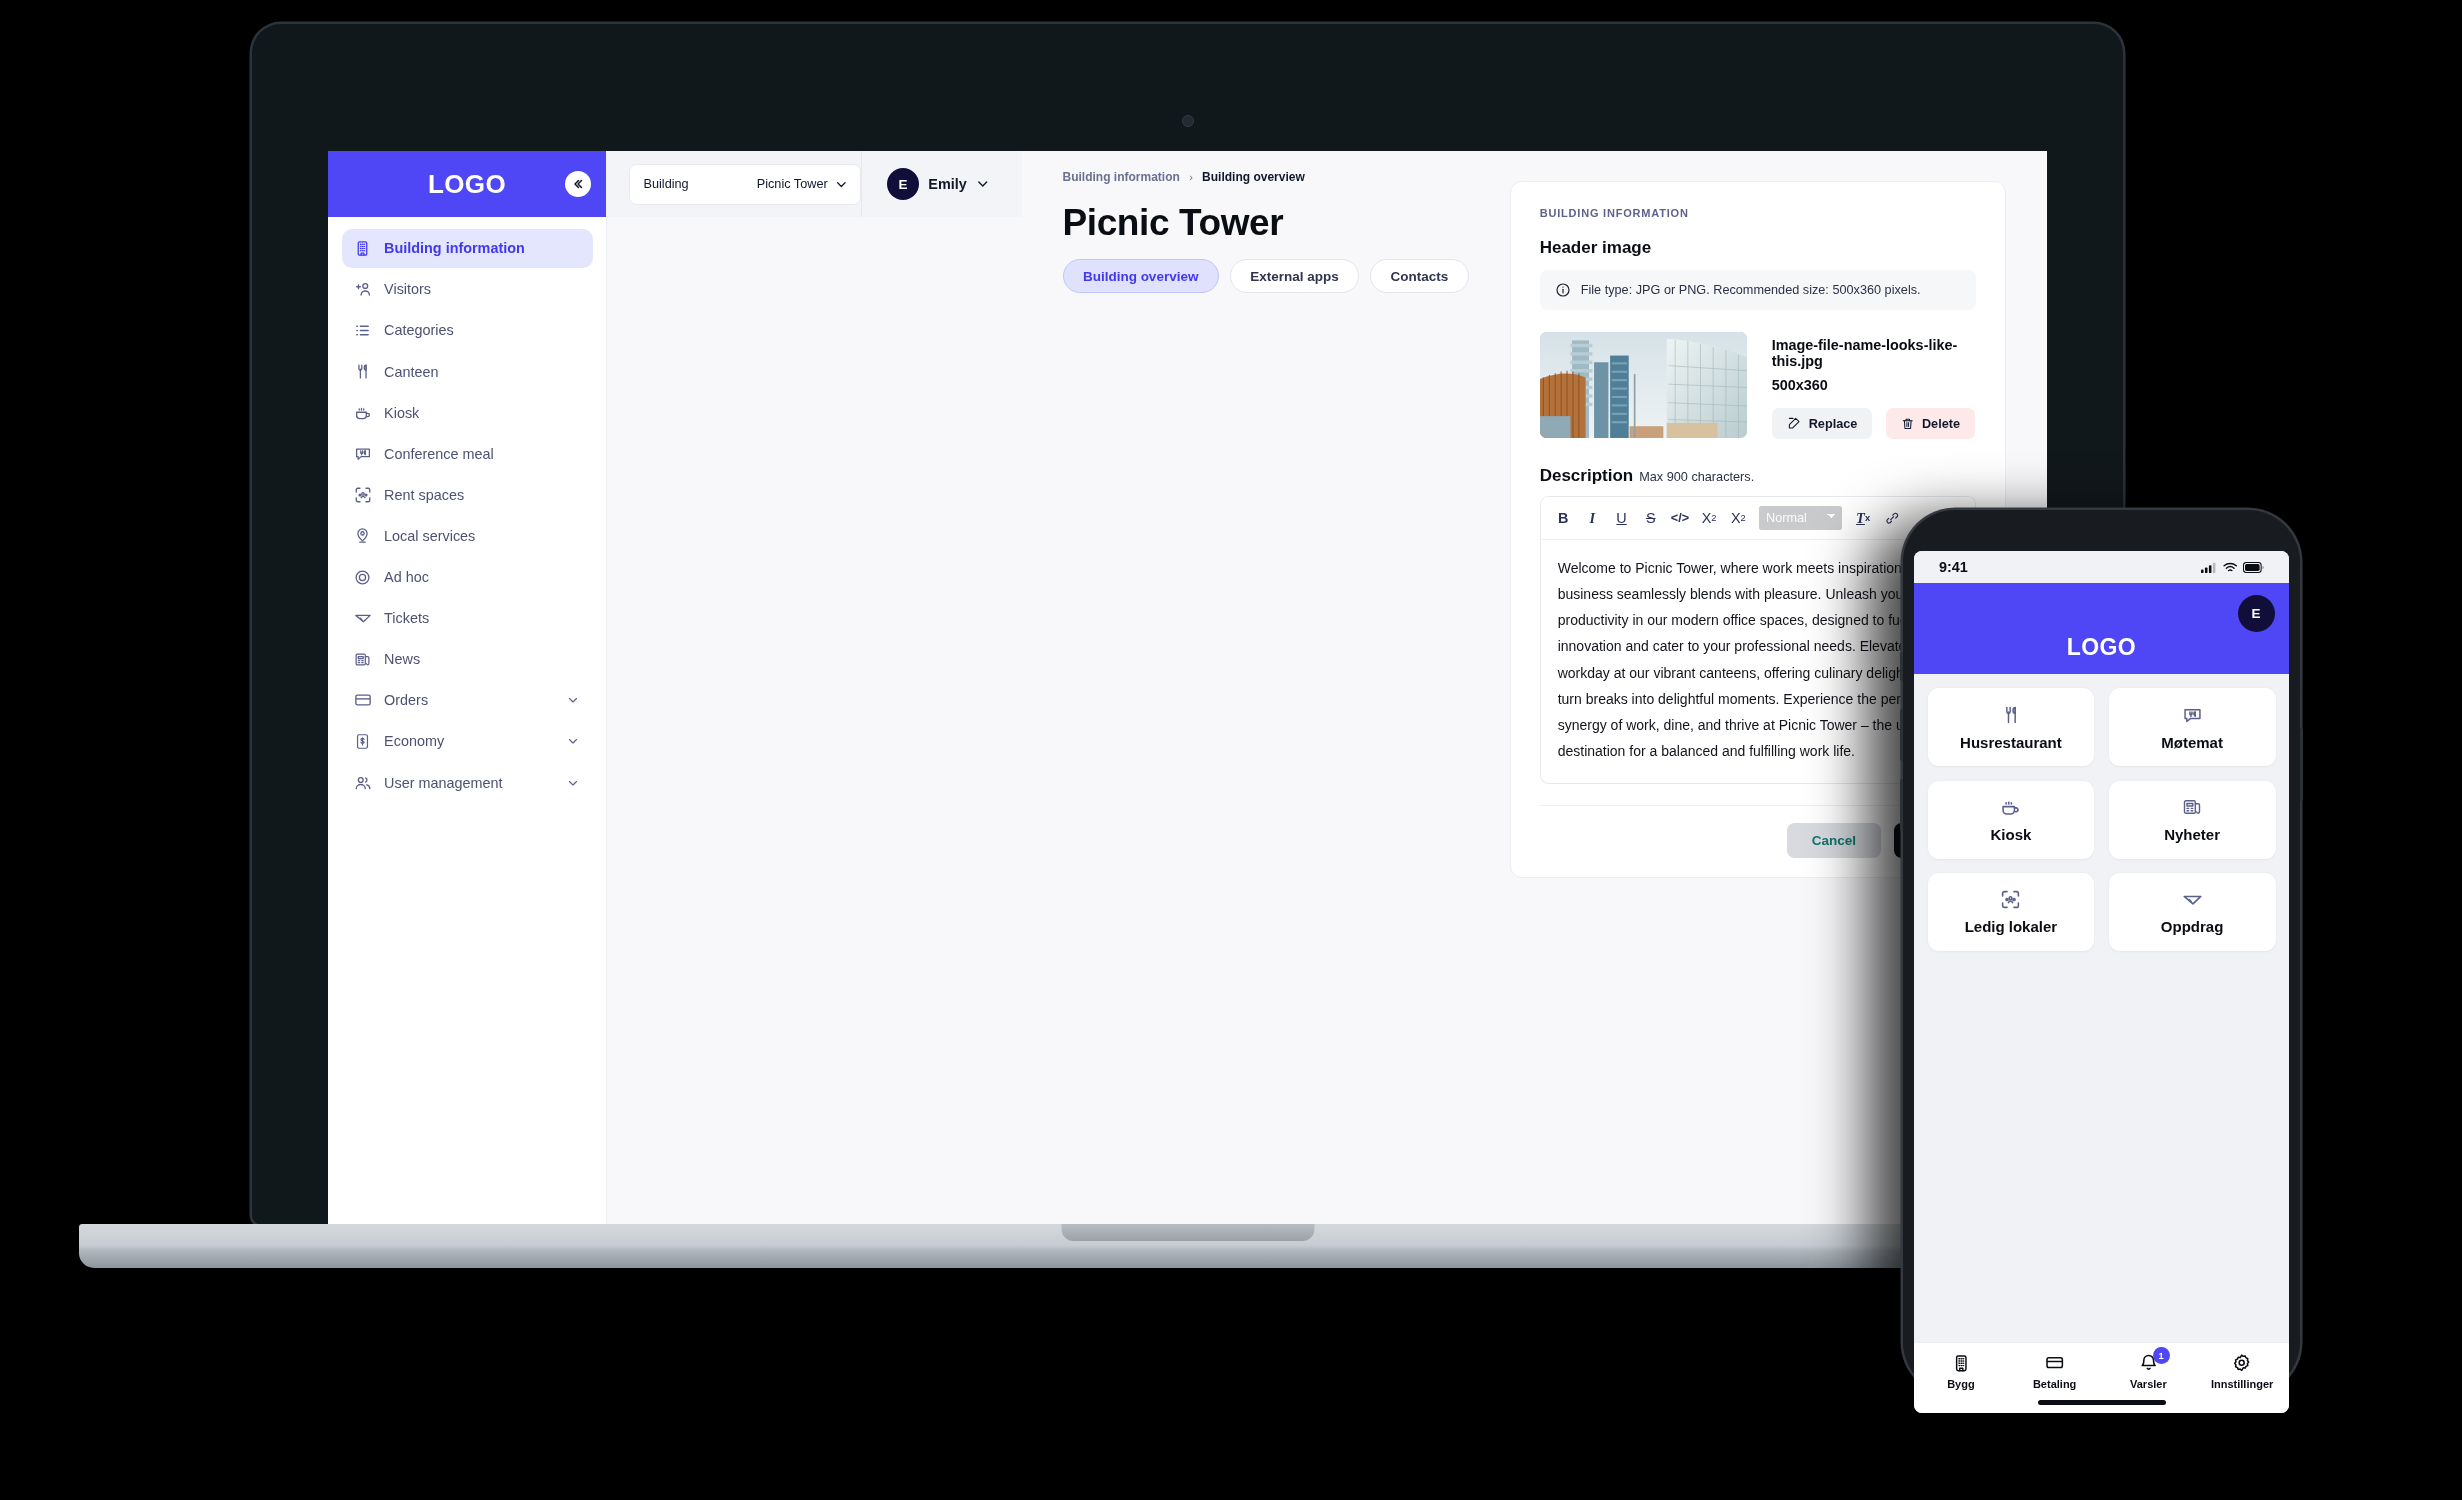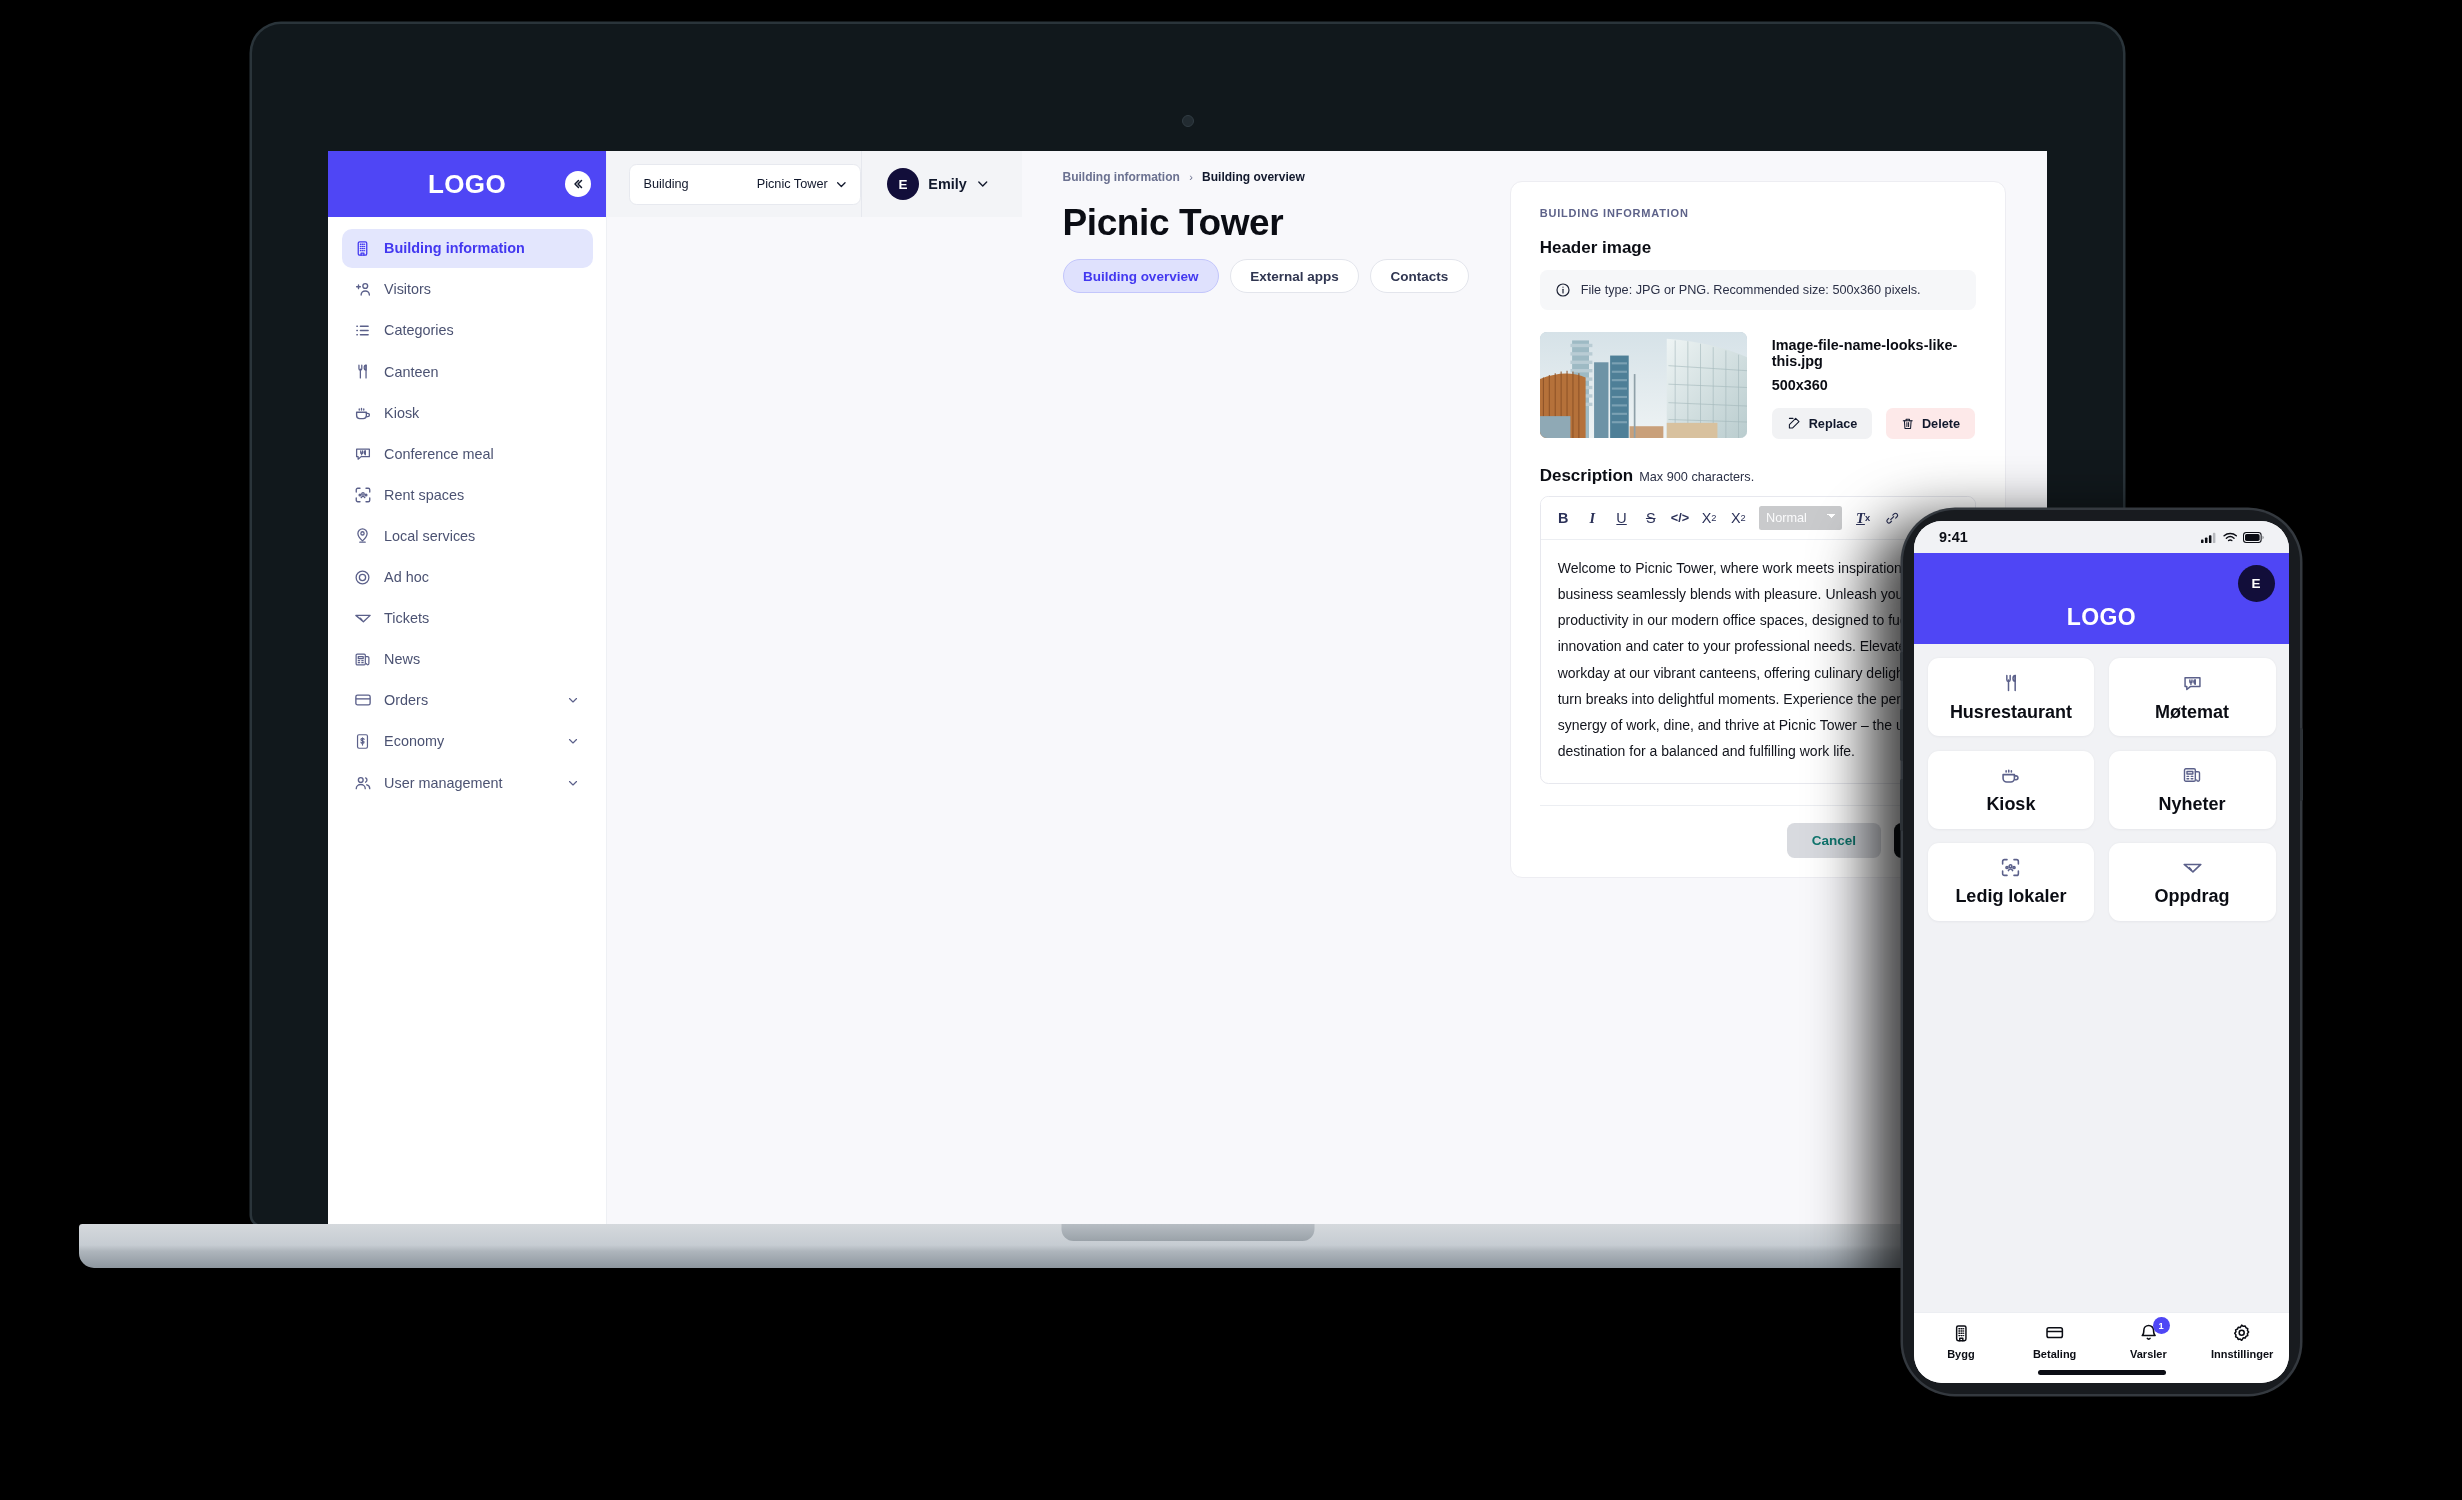--- a/index.html
+++ b/index.html
@@ -222,22 +222,22 @@
     box-shadow: 0 0 0 2.5px #34393f, -22px 22px 59px 12px rgba(0,0,0,0.75);
     padding: 11px;
   }
   .phone-btn { position: absolute; left: -3.4px; background: #2c3136; border-radius: 1.7px 0 0 1.7px; }
   #pb1 { top: 142px; width: 3.4px; height: 29px; }
   #pb2 { top: 199px; width: 3.4px; height: 52px; }
   #pb3 { top: 269px; width: 3.4px; height: 52px; }
   #pb-right { position: absolute; right: -3.4px; top: 218px; width: 3.4px; height: 73px; background: #2c3136; border-radius: 0 1.7px 1.7px 0; }
   #phone-screen {
     width: 100%; height: 100%; background: #f1f2f5;
-    border-radius: 28px; overflow: hidden; position: relative;
-    display: flex; flex-direction: column;
+    border-radius: 8px; overflow: hidden; position: relative;
+    display: flex; flex-direction: column; margin-top: 30px;
   }
   #phone-notch {
     position: absolute; left: 50%; top: 0; transform: translateX(-50%);
     width: 166px; height: 25px; background: #181b1f;
     border-radius: 0 0 16px 16px; z-index: 5;
     display: flex; align-items: center; justify-content: center; gap: 12px;
   }
   #phone-notch .speaker { width: 46px; height: 4.2px; border-radius: 2.5px; background: #31363b; }
   #phone-notch .cam { width: 9.3px; height: 9.3px; border-radius: 50%; background: #24292e; border: 1.7px solid #2e343a; }
   #status-bar {
@@ -261,21 +261,21 @@
     flex: 1; background: #f1f2f5; padding: 14.4px 13.5px;
     display: grid; grid-template-columns: 1fr 1fr; gap: 14.4px;
     grid-auto-rows: 78px; align-content: start;
   }
   .tile {
     background: #fff; border-radius: 11px; display: flex;
     flex-direction: column; align-items: center; justify-content: center; gap: 7.6px;
     cursor: pointer; box-shadow: 0 0.8px 2.5px rgba(16,24,40,0.05);
   }
   .tile .tile-ico { color: #5b608a; width: 22px; height: 22px; display: flex; align-items: center; justify-content: center; }
-  .tile .tile-lbl { font-size: 18px; font-weight: 600; color: #0b0d14; }
+  .tile .tile-lbl { font-size: 15px; font-weight: 600; color: #0b0d14; }
   #phone-tabbar {
     background: #fff; flex: 0 0 71px; display: flex; align-items: flex-start;
     justify-content: space-around; padding-top: 10px;
     border-top: 0.8px solid #eceef2; position: relative;
   }
   .tabitem {
     display: flex; flex-direction: column; align-items: center; gap: 5px;
     cursor: pointer; position: relative; width: 84px;
   }
   .tabitem .tab-ico { color: #0b0d14; width: 20px; height: 20px; display: flex; align-items: center; justify-content: center; }

